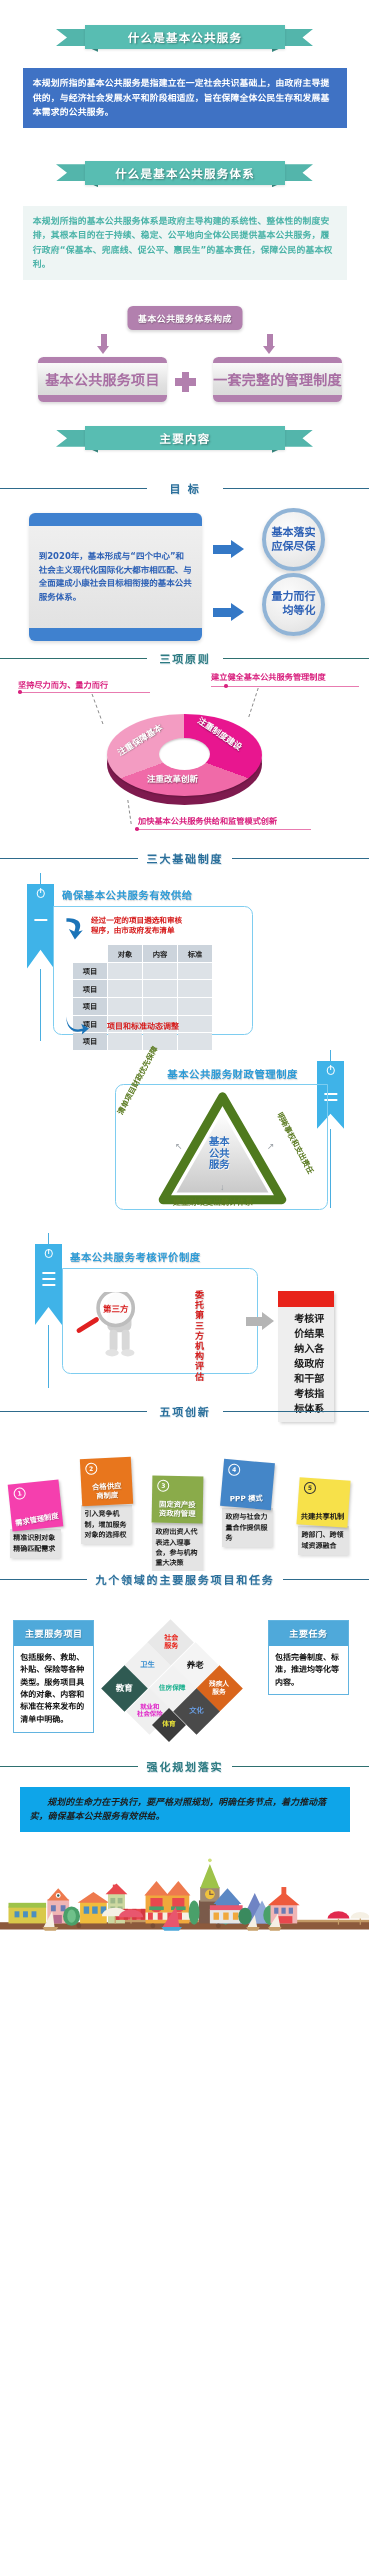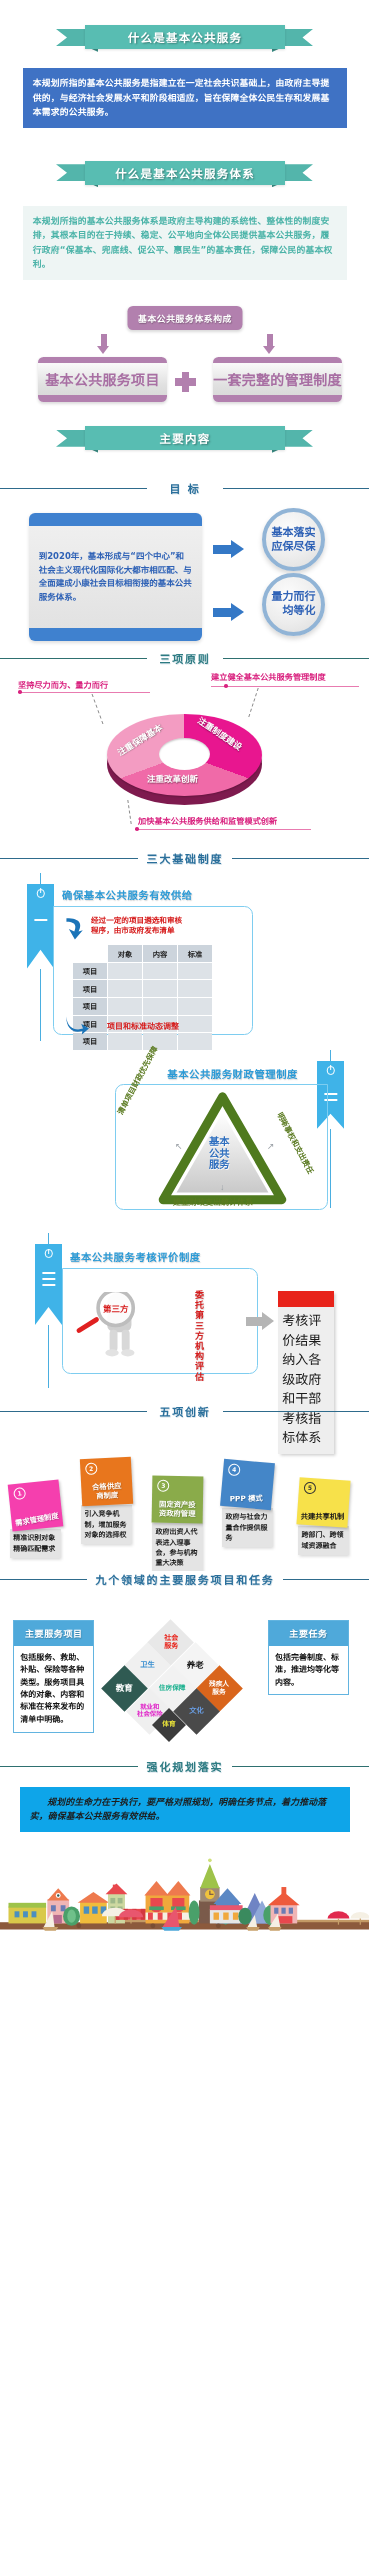--- a/index.html
+++ b/index.html
@@ -173,22 +173,22 @@
     font-family:"DejaVu Sans",sans-serif;white-space:nowrap;}
   .tri-arrow{position:absolute;color:#9aa0a6;font-size:9px;}
 
   
   .magnifier{position:absolute;}
   .vert-red{position:absolute;font-size:9px;font-weight:bold;color:#d61c1c;
     writing-mode:vertical-rl;letter-spacing:1.2px;font-family:"DejaVu Sans",sans-serif;
     text-shadow:0.6px 0.6px 1.2px rgba(0,0,0,.2);}
   .eval-card{position:absolute;width:56px;background:#eeeeee;box-shadow:1.8px 1.8px 3px rgba(0,0,0,.2);}
   .eval-card .top{height:16px;background:#e8231a;}
-  .eval-card .bd{padding:4.2px 4.2px 6px 4.2px;font-size:13px;line-height:1.5;font-weight:normal;
-    color:#1a1a1a;font-family:"DejaVu Sans",sans-serif;}
+  .eval-card .bd{padding:4.2px 4.2px 6px 4.2px;font-size:10px;line-height:1.5;font-weight:bold;
+    color:#1a1a1a;font-family:"DejaVu Sans",sans-serif;margin-left:12px;}
   .gray-arrow{position:absolute;width:28px;height:18px;}
   .gray-arrow .stem{position:absolute;left:0;top:4.9px;width:17px;height:8.5px;background:#b5b5b5;}
   .gray-arrow .head{position:absolute;left:16px;top:0;width:0;height:0;
     border-top:9px solid transparent;border-bottom:9px solid transparent;border-left:12px solid #b5b5b5;}
 
   
   .innov{position:relative;width:370px;height:144px;}
   .note{position:absolute;width:51px;}
   .note .sticky{position:relative;width:51px;height:47px;box-sizing:border-box;padding:3.6px;
     box-shadow:1.2px 1.8px 3px rgba(0,0,0,.22);}

